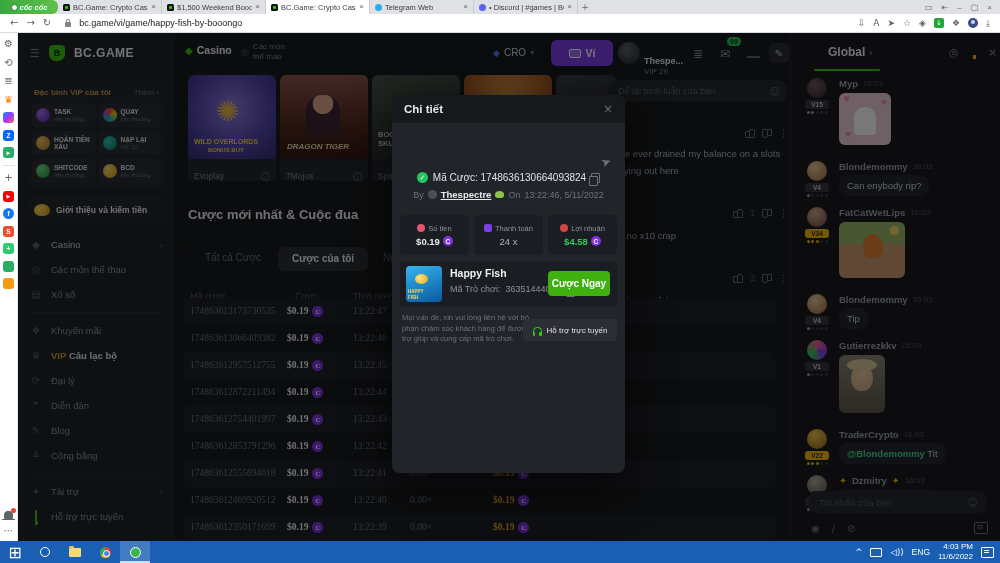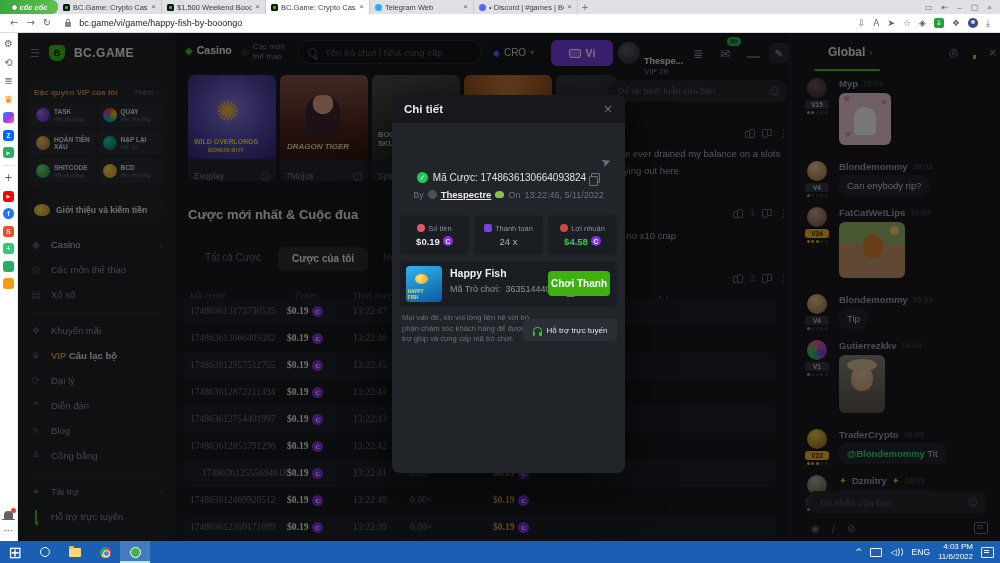--- a/index.html
+++ b/index.html
@@ -288,21 +288,21 @@
   <div class="webpage">
 
     <div class="bcsb">
       <div class="sb-top">
         <span class="burger g">☰</span>
         <span class="shield">B</span>
         <span class="bclogo">BC.GAME</span>
       </div>
       <div class="vip">
         <div class="viph">
-          <span class="vipt">Đặc quyền VIP của tôi</span>
+          <span class="vipt">Đặc bình VIP của tôi</span>
           <span class="vipm"><span>Thêm</span> ›</span>
         </div>
         <div class="tgrid">
           <div class="tile">
               <span class="tico" style="background:radial-gradient(circle at 35% 35%,#a06ef0,#5a21b4)"></span>
               <span>
                 <div class="tname">TASK</div>
                 <div class="tsub">tiền thưởng</div>
               </span>
             </div>
@@ -402,24 +402,20 @@
 
     <div class="bcmain">
 
       <div class="chip" style="left:10px;top:11px">
         <span class="g" style="color:#3bc117;font-size:10px">◆</span>
         <span style="color:#eef1f4;font-weight:bold;font-size:10.5px">Casino</span>
       </div>
       <div class="chip" style="left:66px;top:9px;width:52px">
         <span class="g" style="color:#565d66;font-size:9px">◎</span>
         <span style="color:#7d858e;font-size:8px;line-height:1.2;width:40px">Các môn thể thao</span>
-      </div>
-      <div class="search">
-        <span class="sg"></span>
-        <input readonly="" placeholder="Tên trò chơi | Nhà cung cấp" style="">
       </div>
       <div class="chip" style="left:318px;top:14px">
         <span class="g" style="color:#4b74ff;font-size:9px">◆</span>
         <span style="color:#cfd3d8;font-size:10px">CRO</span>
         <span class="g" style="color:#6b7280;font-size:8px">▾</span>
       </div>
       <div class="vibtn">
         <span class="wg"></span>
         <span>Ví</span>
       </div>
@@ -554,21 +550,21 @@
         </div>
         <div class="brow">
           <span class="bc" style="left:7px">174863612853791296</span>
           <span class="bc bbet" style="left:104px">
               <span>$0.19</span>
               <span class="coin">C</span>
             </span>
           <span class="bc" style="left:170px">13:22:42</span>
         </div>
         <div class="brow alt">
-          <span class="bc" style="left:19px">174863612555694618</span>
+          <span class="bc" style="left:7px">174863612555694618</span>
           <span class="bc bbet" style="left:104px">
               <span>$0.19</span>
               <span class="coin">C</span>
             </span>
           <span class="bc" style="left:170px">13:22:41</span>
           <span class="bc" style="left:227px">0.00×</span>
           <span class="bc bprofit" style="left:310px">
               <span>$0.19</span>
               <span class="coin">C</span>
             </span>
@@ -831,21 +827,21 @@
         <span class="mthumb">
             <span class="fishb"></span>
             <span class="fisht">HAPPY<br>FISH</span>
           </span>
         <span class="mgt">Happy Fish</span>
         <span class="mgid">
             <span>Mã Trò chơi:</span> 
             <span>3635144400...</span>
             <span class="copyic"></span>
           </span>
-        <span class="playbtn">Chơi Thanh</span>
+        <span class="playbtn">Cược Ngay</span>
       </div>
       <div class="mnote">Mọi vấn đề, xin vui lòng liên hệ với bộ phận chăm sóc khách hàng để được trợ giúp và cung cấp mã trò chơi.</div>
       <div class="supbtn">
         <span class="hs"></span>
         <span>Hỗ trợ trực tuyến</span>
       </div>
     </div>
   </div>
 
   <div class="taskbar">

